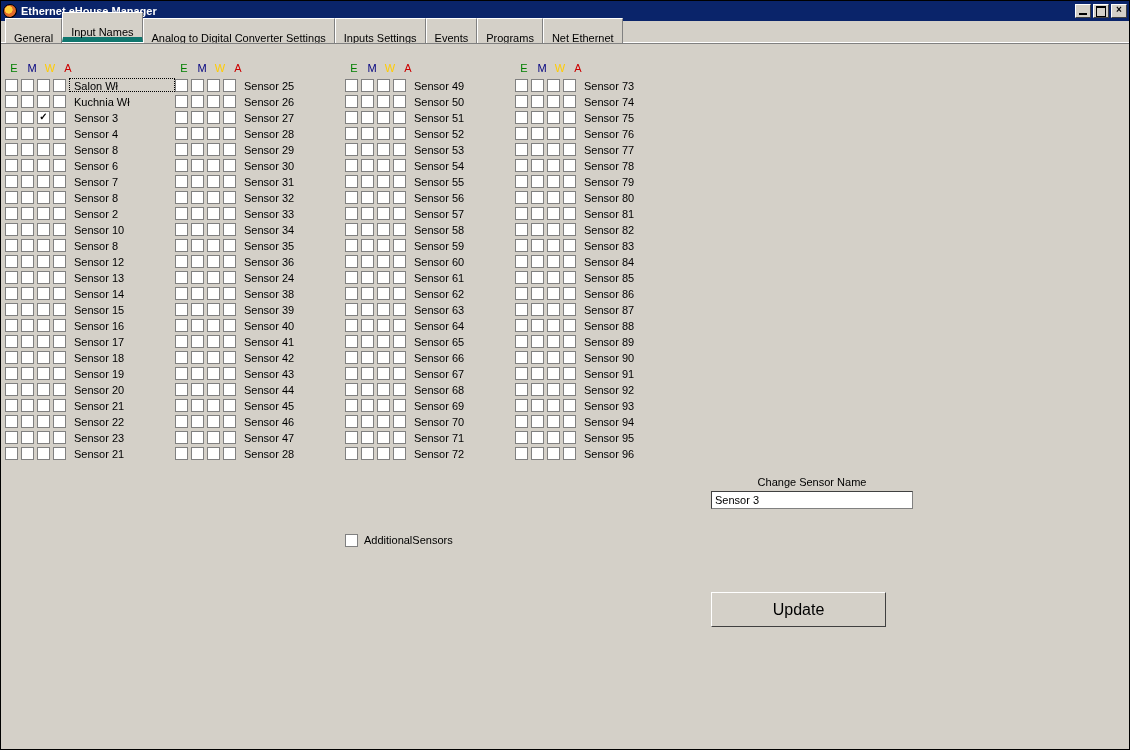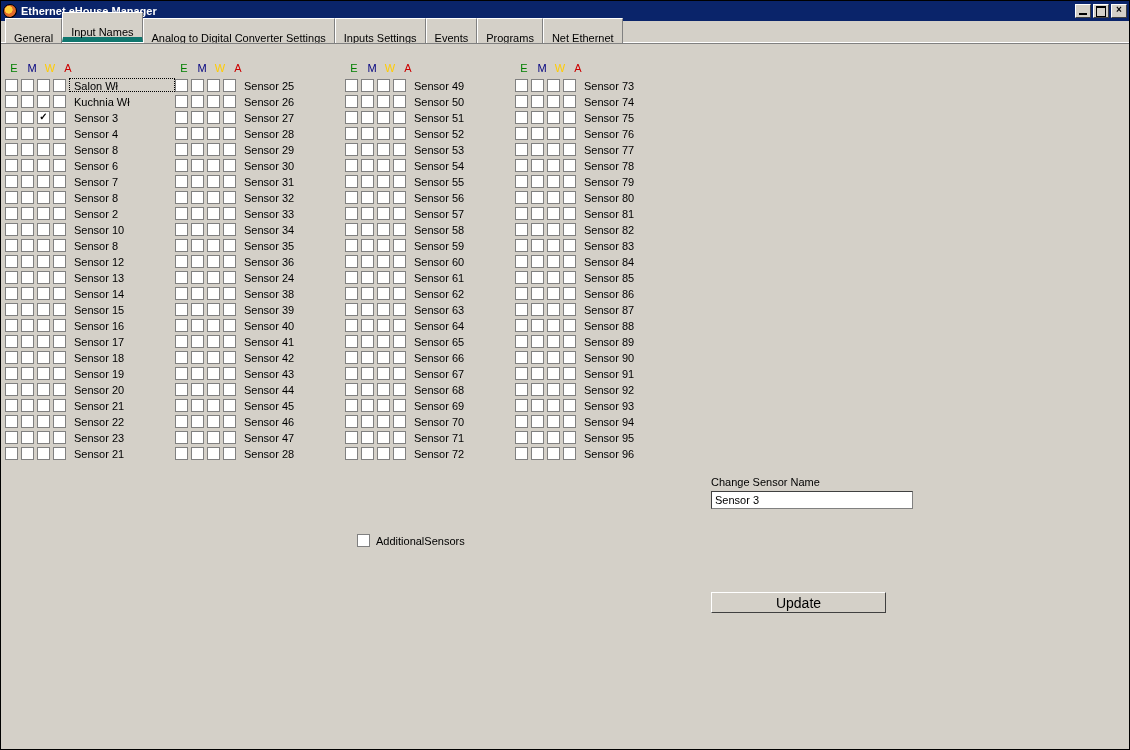--- a/index.html
+++ b/index.html
@@ -122,46 +122,46 @@
     white-space:nowrap;
     overflow:hidden;
     text-overflow:clip;
     font-size:11px;
     height:14px;
     line-height:14px;
     border:1px solid transparent;
   }
   .sensor-label.selected { border:1px dotted #000; }
 
-  .additional { position:absolute; left:356px; top:490px; display:flex; align-items:center; }
+  .additional { position:absolute; left:344px; top:490px; display:flex; align-items:flex-start; }
   .additional .cb { margin-right:6px; }
 
   .change-area { position:absolute; left:710px; top:432px; }
-  .change-area .lbl { margin-bottom:3px; font-size:11px; }
+  .change-area .lbl { margin-bottom:3px; font-size:11px;text-align:center; }
   .change-area input {
     width:202px;
     height:18px;
     border:1px solid #808080;
     border-top-color:#404040;
     border-left-color:#404040;
     background:#fff;
     font-family:inherit;
     font-size:11px;
     padding:1px 3px;
   }
 
   .update-btn {
     position:absolute; left:710px; top:548px;
-    width:175px; height:21px;
+    width:175px; height:35px;
     background:#d4d0c8;
     border:1px solid #404040;
     border-top-color:#fff;
     border-left-color:#fff;
     font-family:inherit;
-    font-size:14px;
+    font-size:16px;
     cursor:default;
     text-align:center;
   }
 </style>
 </head>
 <body>
 
 <div class="window">
   <div class="titlebar">
     <span class="app-icon"></span>

